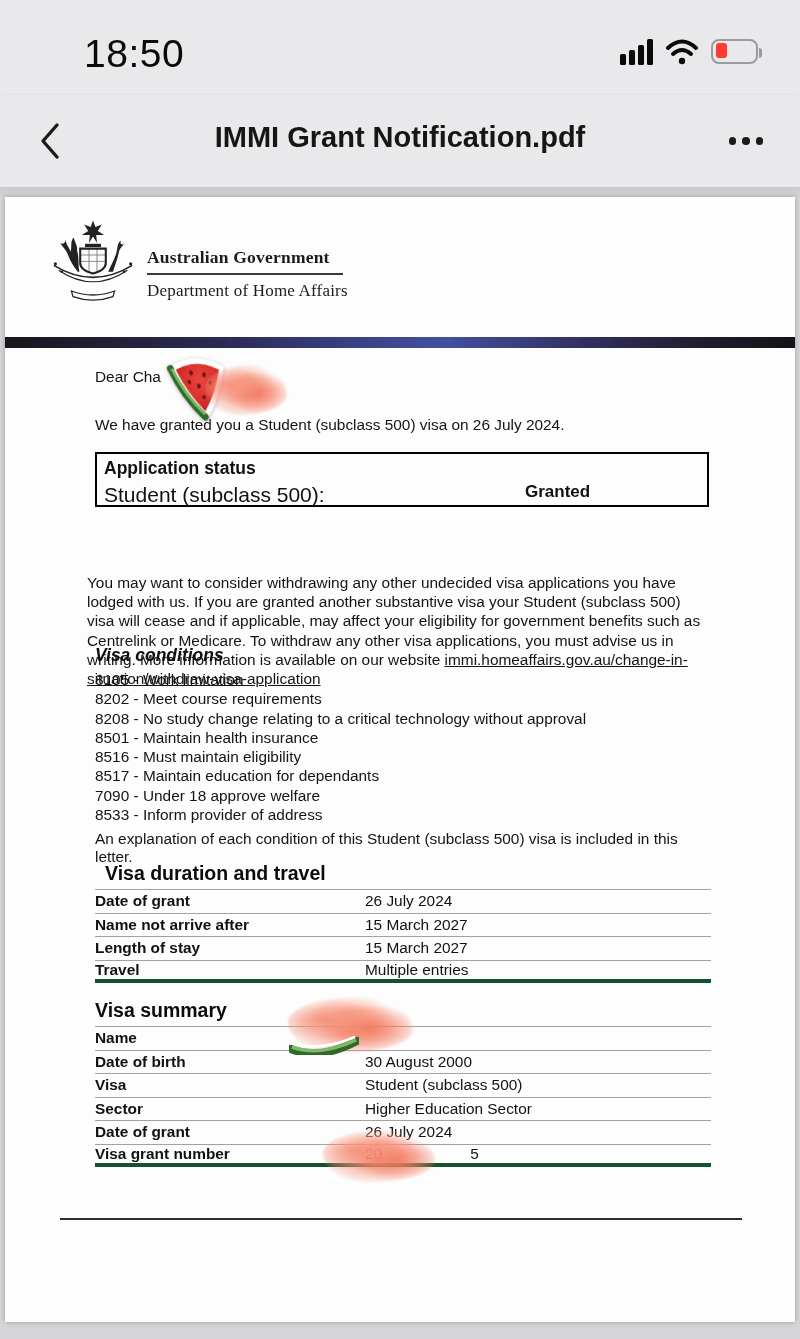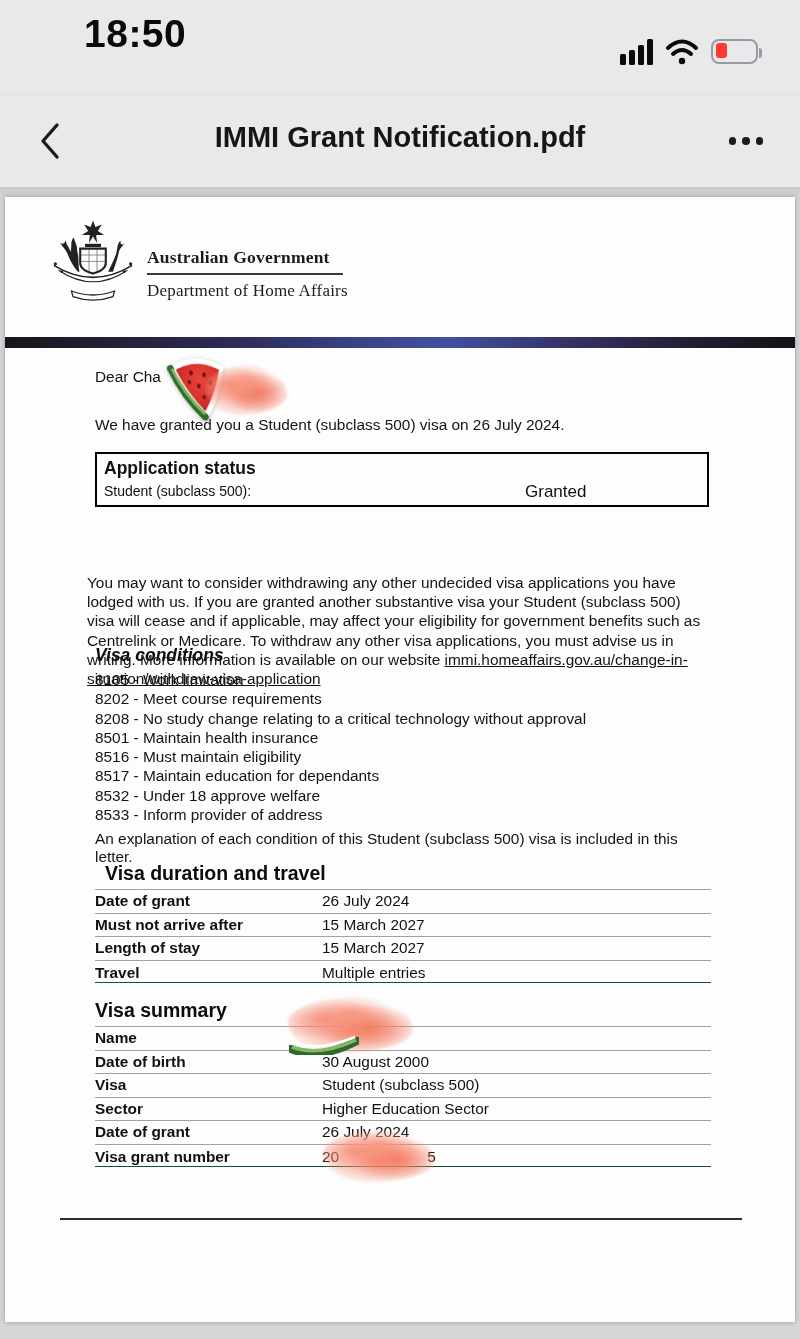--- a/index.html
+++ b/index.html
@@ -10,22 +10,22 @@
     font-family:"Liberation Sans", sans-serif;
     color:#111;
   }
 
   
   .statusbar {
     position:absolute; left:0; top:0; width:800px; height:95px;
     background:#e9e8ea;
   }
   .time {
-    position:absolute; left:84px; top:12px;
-    font-size:39px; font-weight:700; letter-spacing:.5px; color:#0a0a0a;
+    position:absolute; left:84px; top:32px;
+    font-size:39px; font-weight:400; letter-spacing:.5px; color:#0a0a0a;
   }
   .status-icons {
     position:absolute; right:42px; top:34px;
     display:flex; align-items:center; gap:12px; height:34px;
   }
   .signal { display:flex; align-items:flex-end; gap:3px; height:27px; }
   .signal i { display:block; width:6px; background:#0a0a0a; border-radius:1.5px; }
   .signal i:nth-child(1){height:11px;} .signal i:nth-child(2){height:15px;}
   .signal i:nth-child(3){height:20px;} .signal i:nth-child(4){height:26px;}
   .battery { position:relative; width:47px; height:25px;
@@ -71,43 +71,43 @@
 
   
   .doc-text { font-size:15.4px; color:#141414; }
   .salutation { position:absolute; left:90px; top:171px; }
   .intro { position:absolute; left:90px; top:219px; }
 
   .status-box { position:absolute; left:90px; top:255px; width:614px; height:55px;
     border:2.5px solid #000; }
   .status-box .sb-heading { position:absolute; left:7px; top:4px;
     font-size:17.5px; font-weight:700; }
-  .status-box .sb-label { position:absolute; left:7px; top:29px; font-size:14px; }
+  .status-box .sb-label { position:absolute; left:7px; top:29px; font-size:21px; }
   .status-box .sb-value { position:absolute; left:428px; top:28px;
-    font-size:17px; font-weight:400; }
+    font-size:17px; font-weight:700; }
 
   .withdraw-para { position:absolute; left:82px; top:329px; width:616px;
     line-height:19.2px;margin-top:47px; }
   .withdraw-link { text-decoration:underline; color:#141414; cursor:pointer; }
 
   .section-heading { font-weight:700; font-size:17.5px; color:#0f0f0f;font-style:italic; }
   .conditions-heading { position:absolute; left:90px; top:448px; }
   .conditions-list { position:absolute; left:90px; top:473px; line-height:19.3px; }
 
   .explanation { position:absolute; left:90px; top:633px; width:620px; }
 
   .table-heading { font-weight:700; font-size:19.5px; color:#0c0c0c; }
   .duration-heading { position:absolute; left:100px; top:665px; }
   .data-table { position:absolute; width:616px; }
   .duration-table { left:90px; top:692px; }
   .summary-heading { position:absolute; left:90px; top:802px; }
   .summary-table { left:90px; top:829px; }
   .t-row { display:flex; align-items:center; height:23.5px;
-    border-top:1px solid #a2a2a2; }
-  .t-row:last-child { border-bottom:1px solid #14532d;align-items:flex-end; }
+    border-top:1px solid #a2a2a2;gap:43px; }
+  .t-row:last-child { border-bottom:4px solid #14532d;align-items:flex-end; }
   .t-label { width:227px; font-weight:700; font-size:15.4px; }
   .t-value { font-size:15.4px; }
   .gap-spacer { display:inline-block; width:88px; }
 
   .bottom-rule { position:absolute; left:55px; top:1021px; width:682px; height:2px;
     background:#2e2e2e; }
 
   
   .blob { position:absolute; border-radius:55% 45% 60% 40% / 45% 60% 40% 55%;
     filter:blur(1.1px);
@@ -200,34 +200,34 @@
     <div class="doc-text withdraw-para"><span>You may want to consider withdrawing any other undecided visa applications you have lodged with us. If you are granted another substantive visa your Student (subclass 500) visa will cease and if applicable, may affect your eligibility for government benefits such as Centrelink or Medicare. To withdraw any other visa applications, you must advise us in writing. More information is available on our website </span><span class="withdraw-link">immi.homeaffairs.gov.au/change-in-situation/withdraw-visa-application</span></div>
 
     <div class="section-heading conditions-heading">Visa conditions</div>
     <div class="doc-text conditions-list">
       <div>8105 - Work limitation</div>
       <div>8202 - Meet course requirements</div>
       <div>8208 - No study change relating to a critical technology without approval</div>
       <div>8501 - Maintain health insurance</div>
       <div>8516 - Must maintain eligibility</div>
       <div>8517 - Maintain education for dependants</div>
-      <div>8532 - Under 18 approve welfare</div>
+      <div>7090 - Under 18 approve welfare</div>
       <div>8533 - Inform provider of address</div>
     </div>
 
     <div class="doc-text explanation">An explanation of each condition of this Student (subclass 500) visa is included in this letter.</div>
 
     <div class="table-heading duration-heading">Visa duration and travel</div>
     <div class="data-table duration-table">
       <div class="t-row">
         <div class="t-label">Date of grant</div>
         <div class="t-value">26 July 2024</div>
       </div>
       <div class="t-row">
-        <div class="t-label">Must not arrive after</div>
+        <div class="t-label">Name not arrive after</div>
         <div class="t-value">15 March 2027</div>
       </div>
       <div class="t-row">
         <div class="t-label">Length of stay</div>
         <div class="t-value">15 March 2027</div>
       </div>
       <div class="t-row">
         <div class="t-label">Travel</div>
         <div class="t-value">Multiple entries</div>
       </div>

